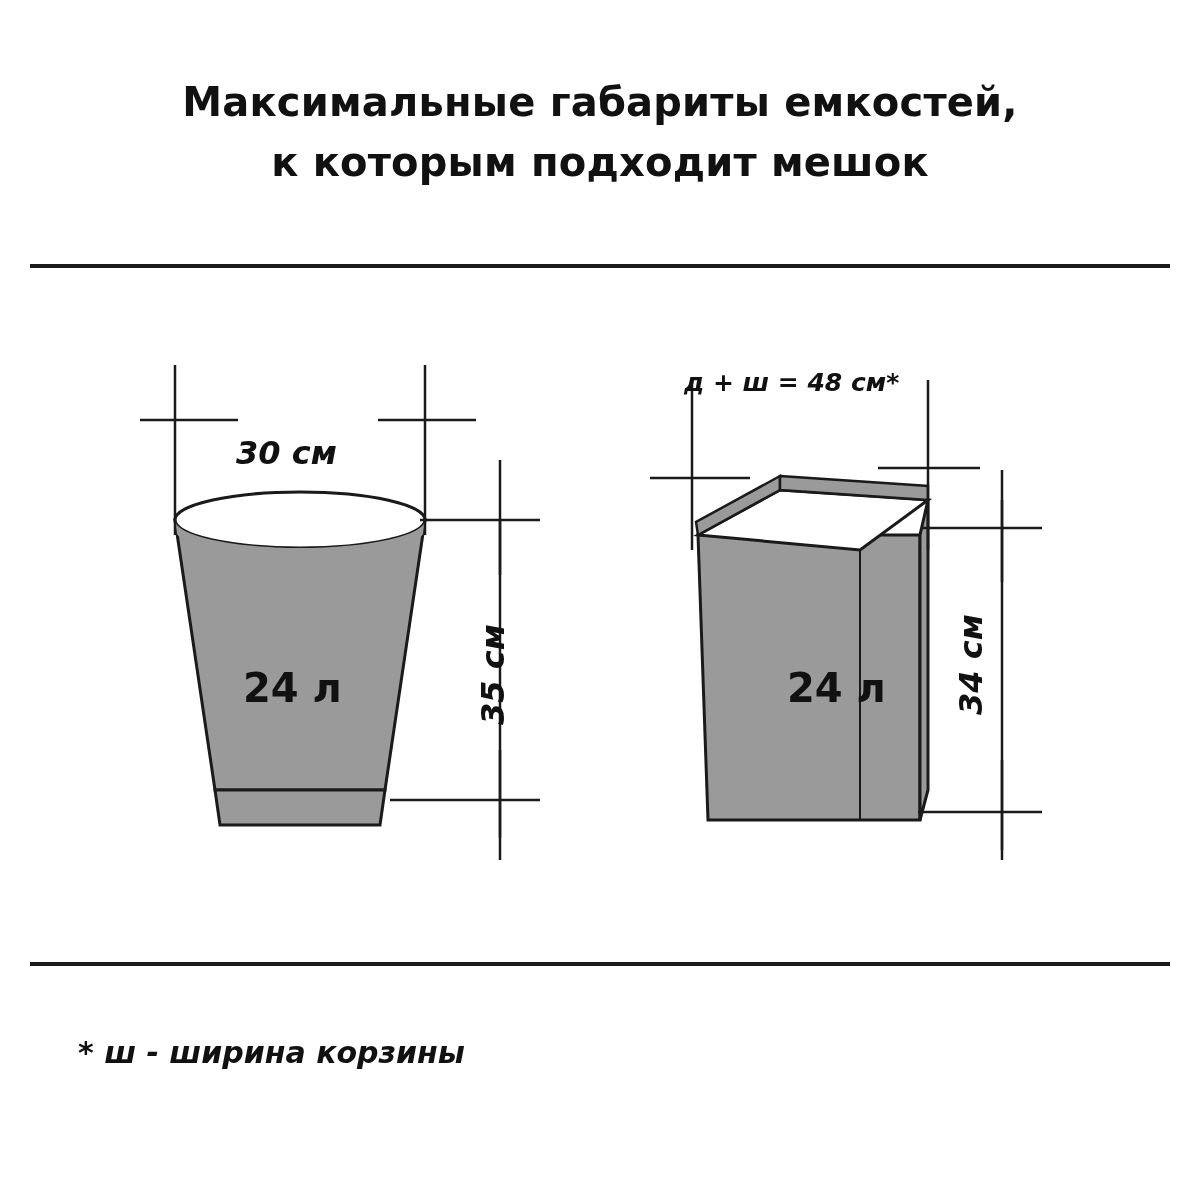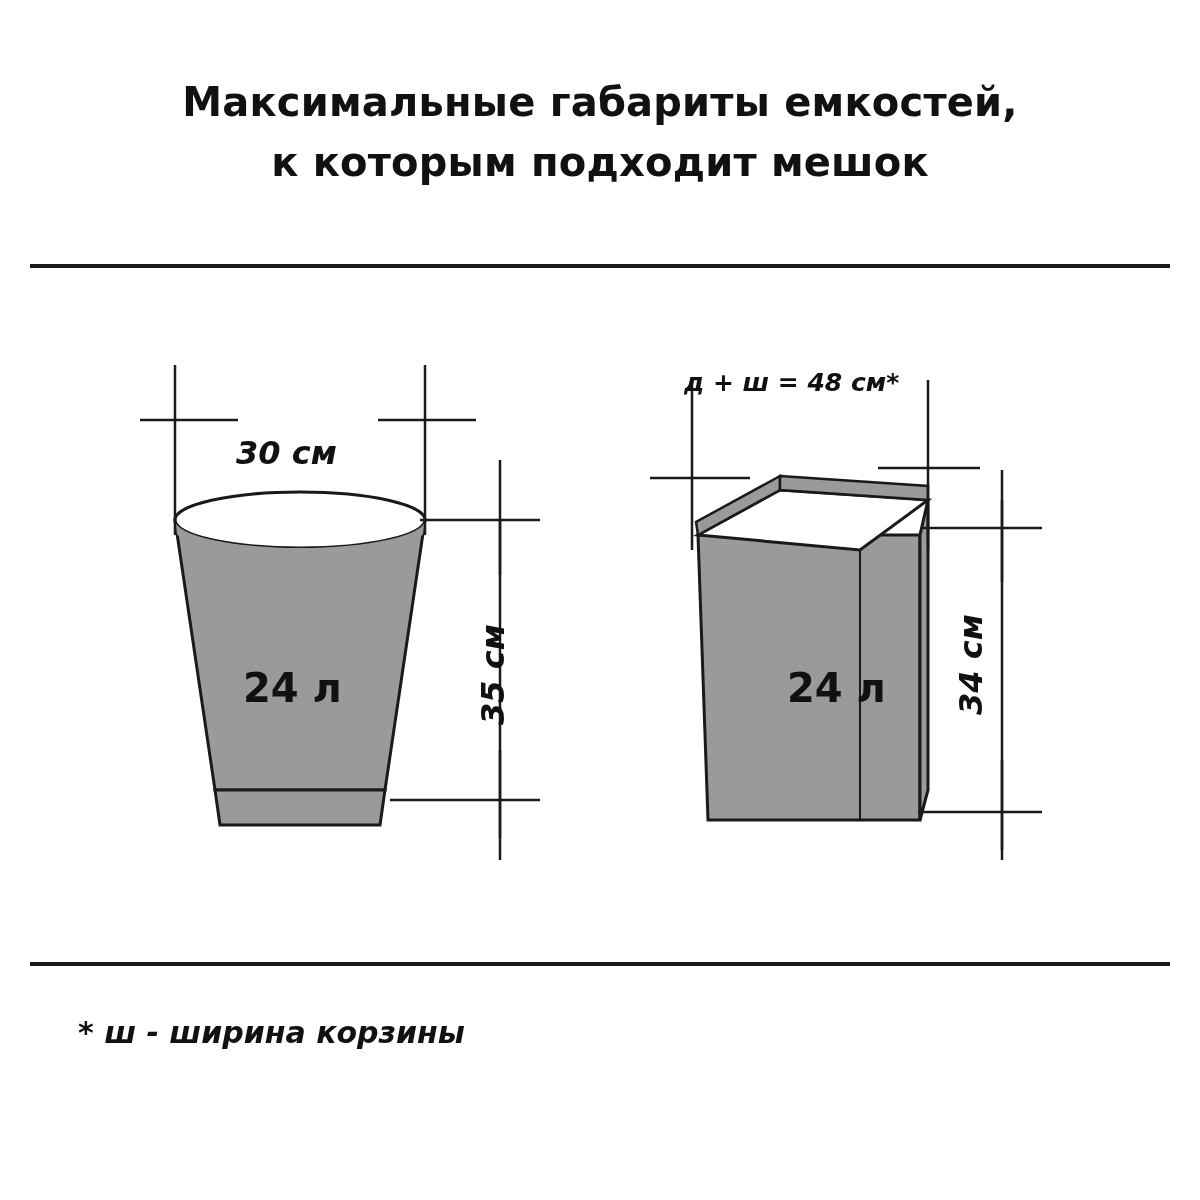--- a/index.html
+++ b/index.html
@@ -56,20 +56,21 @@
     top: 1008px;
     font-size: 30px;
     font-style: italic;
     font-weight: bold;
     line-height: 1.65;
     color: #111111;
   }
   .footnotes .fn-line {
     display: block;
     white-space: pre;
+    margin-top: 20px;
   }
 
   
   .figure {
     position: absolute;
   }
   #figure-bucket { left: 120px; top: 360px; width: 440px; height: 500px; }
   #figure-basket { left: 630px; top: 350px; width: 450px; height: 510px; }
 
   .fig-svg { display: block; }

